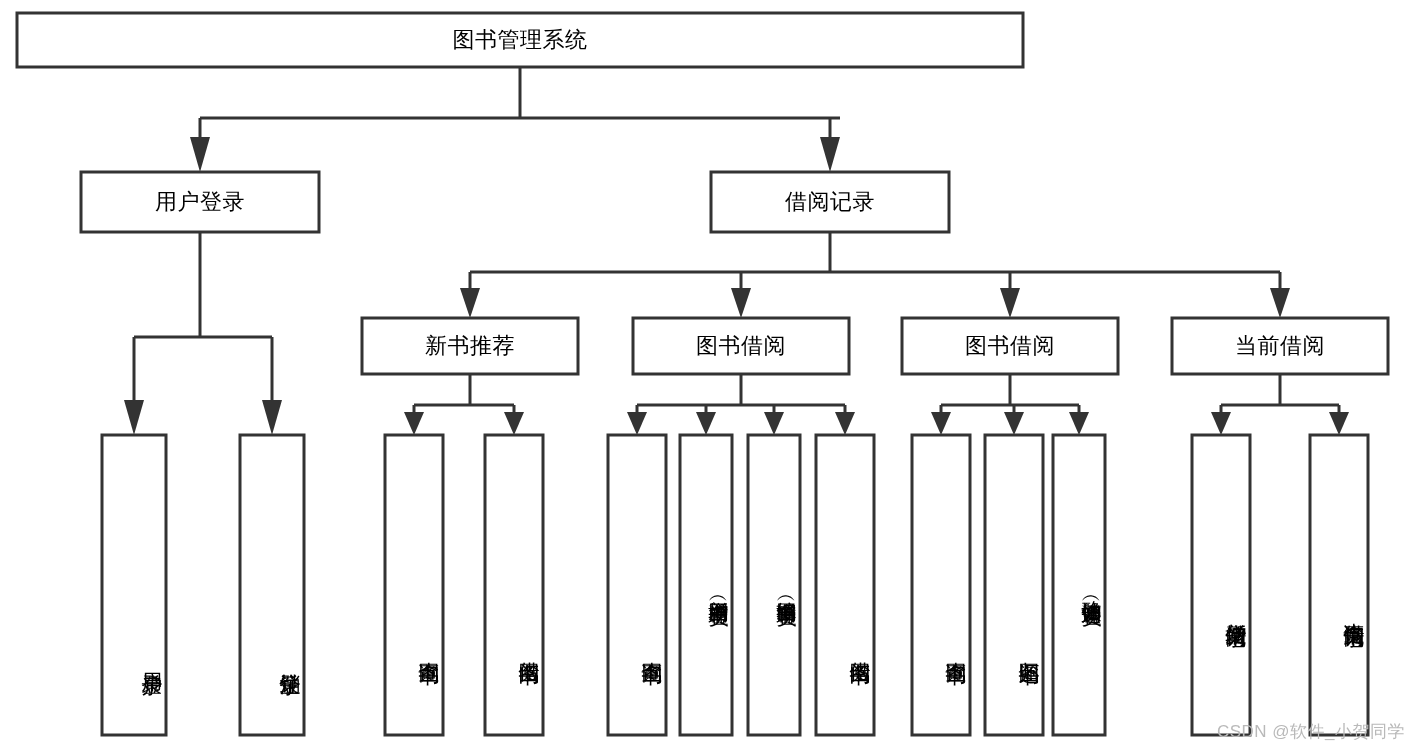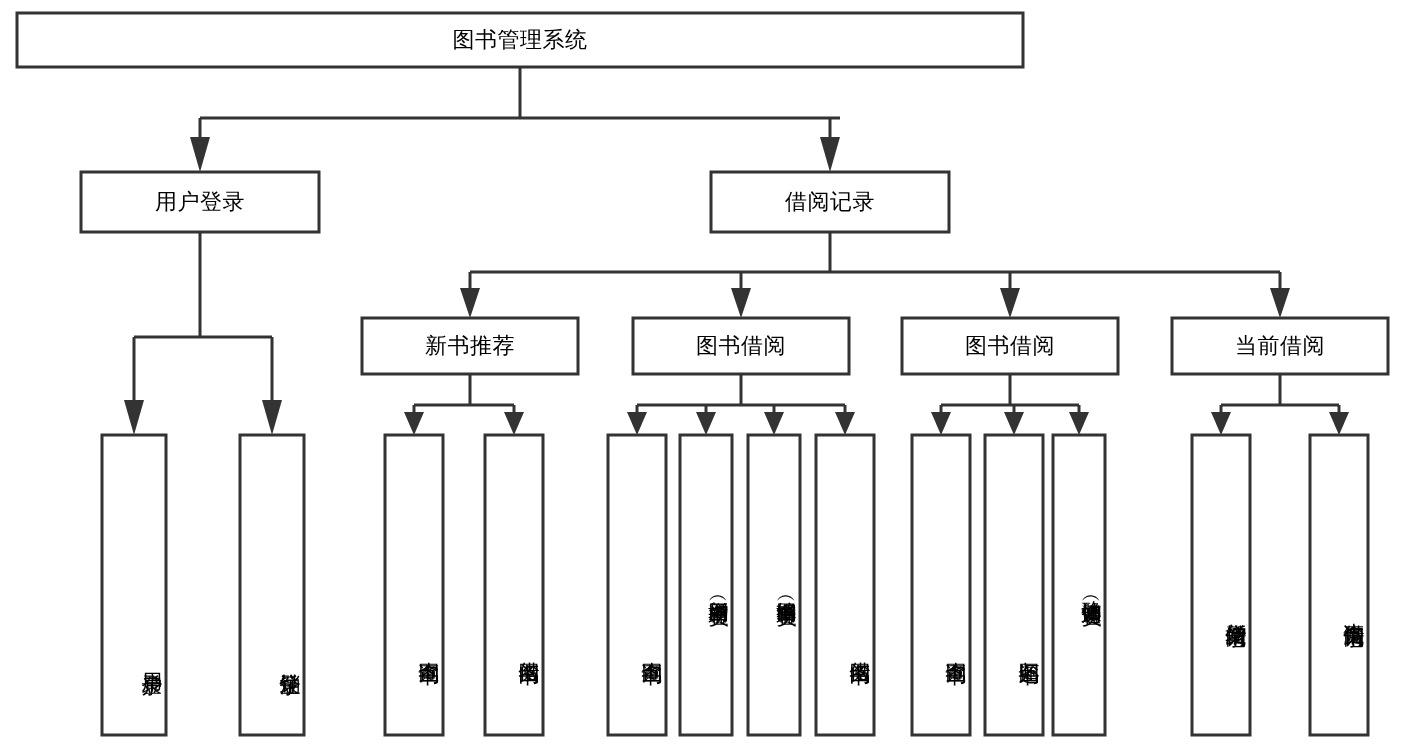--- a/index.html
+++ b/index.html
@@ -194,14 +194,15 @@
   <div class="node-label-v" style="left:608px; top:435px; width:58px; height:300px; padding-top:62px;">查询图书</div>
   <div class="node-label-v" style="left:680px; top:435px; width:52px; height:300px; padding-top:4px; font-size:20px;">新增图书（管理员）</div>
   <div class="node-label-v" style="left:748px; top:435px; width:52px; height:300px; padding-top:4px; font-size:20px;">编辑图书（管理员）</div>
   <div class="node-label-v" style="left:816px; top:435px; width:58px; height:300px; padding-top:62px;">借阅图书</div>
   <div class="node-label-v" style="left:912px; top:435px; width:58px; height:300px; padding-top:62px;">查询图书</div>
   <div class="node-label-v" style="left:985px; top:435px; width:58px; height:300px; padding-top:62px;">归还图书</div>
   <div class="node-label-v" style="left:1053px; top:435px; width:52px; height:300px; padding-top:4px; font-size:20px;">确认归还（管理员）</div>
   <div class="node-label-v" style="left:1192px; top:435px; width:58px; height:300px; padding-top:24px;">新增借阅记录</div>
   <div class="node-label-v" style="left:1310px; top:435px; width:58px; height:300px; padding-top:24px;">查询借阅记录</div>
 
+  <div class="watermark">CSDN @软件_小贺同学</div>
 
 </div>
 
 </body></html>

